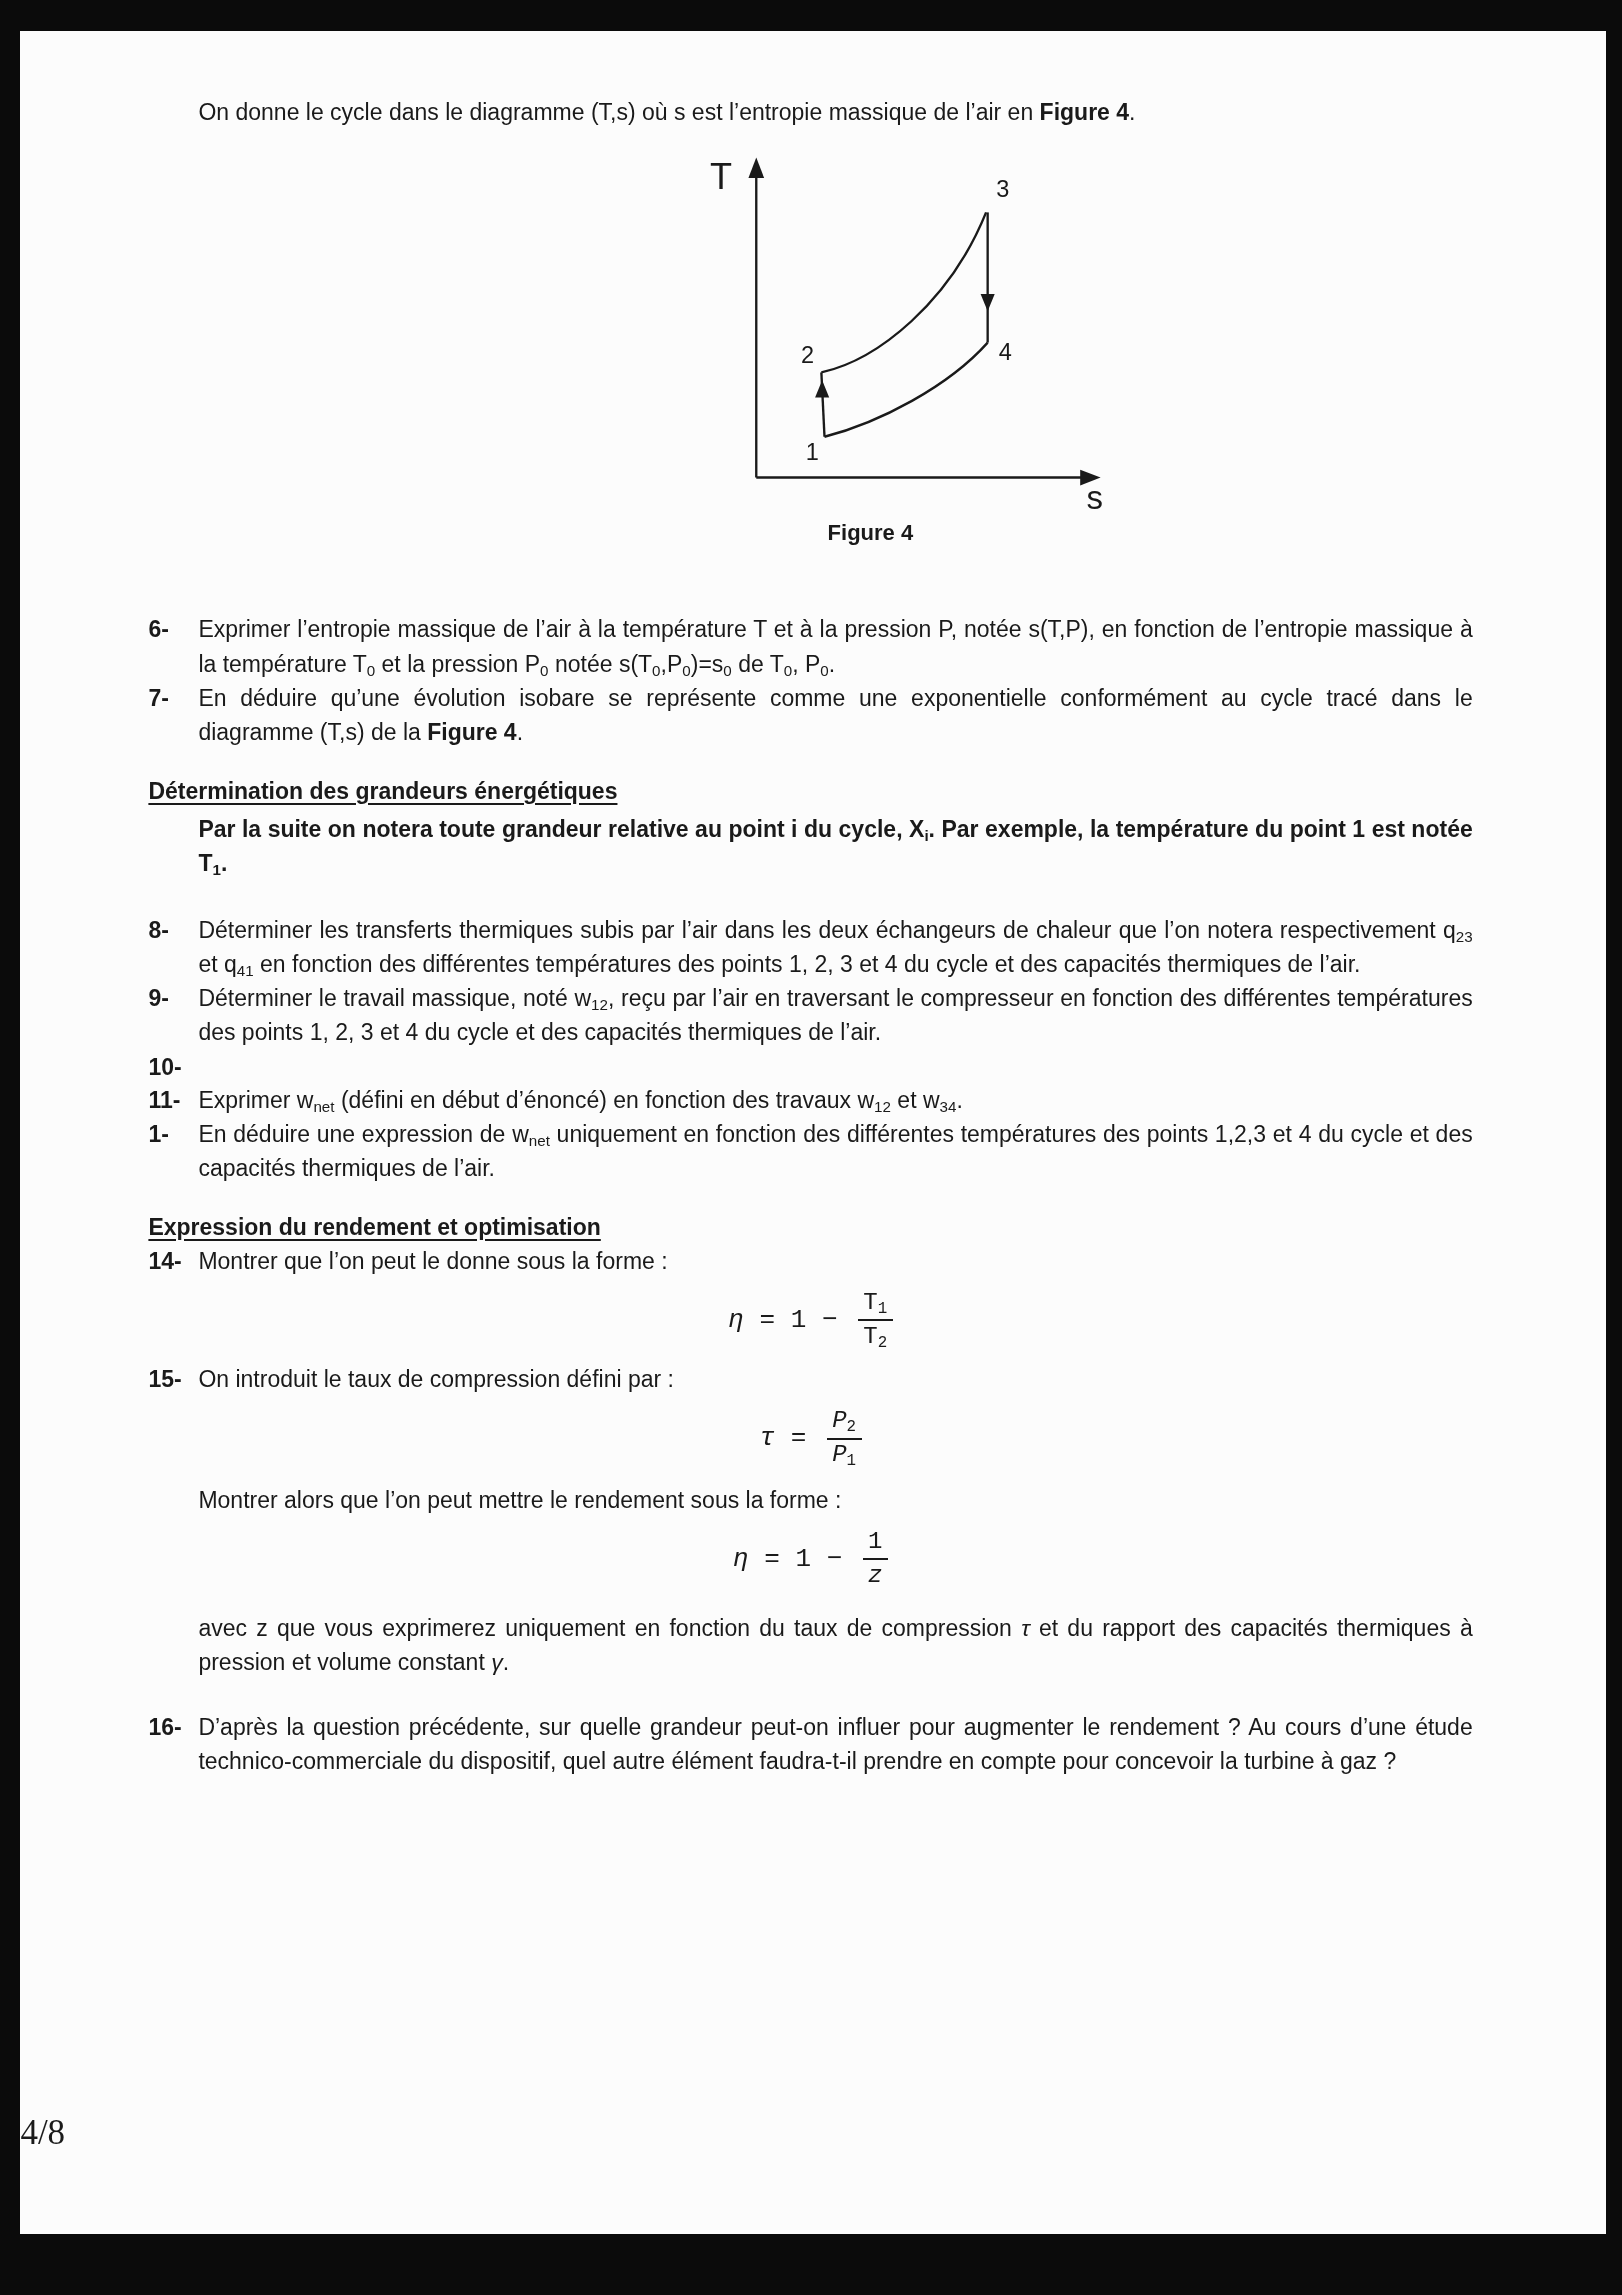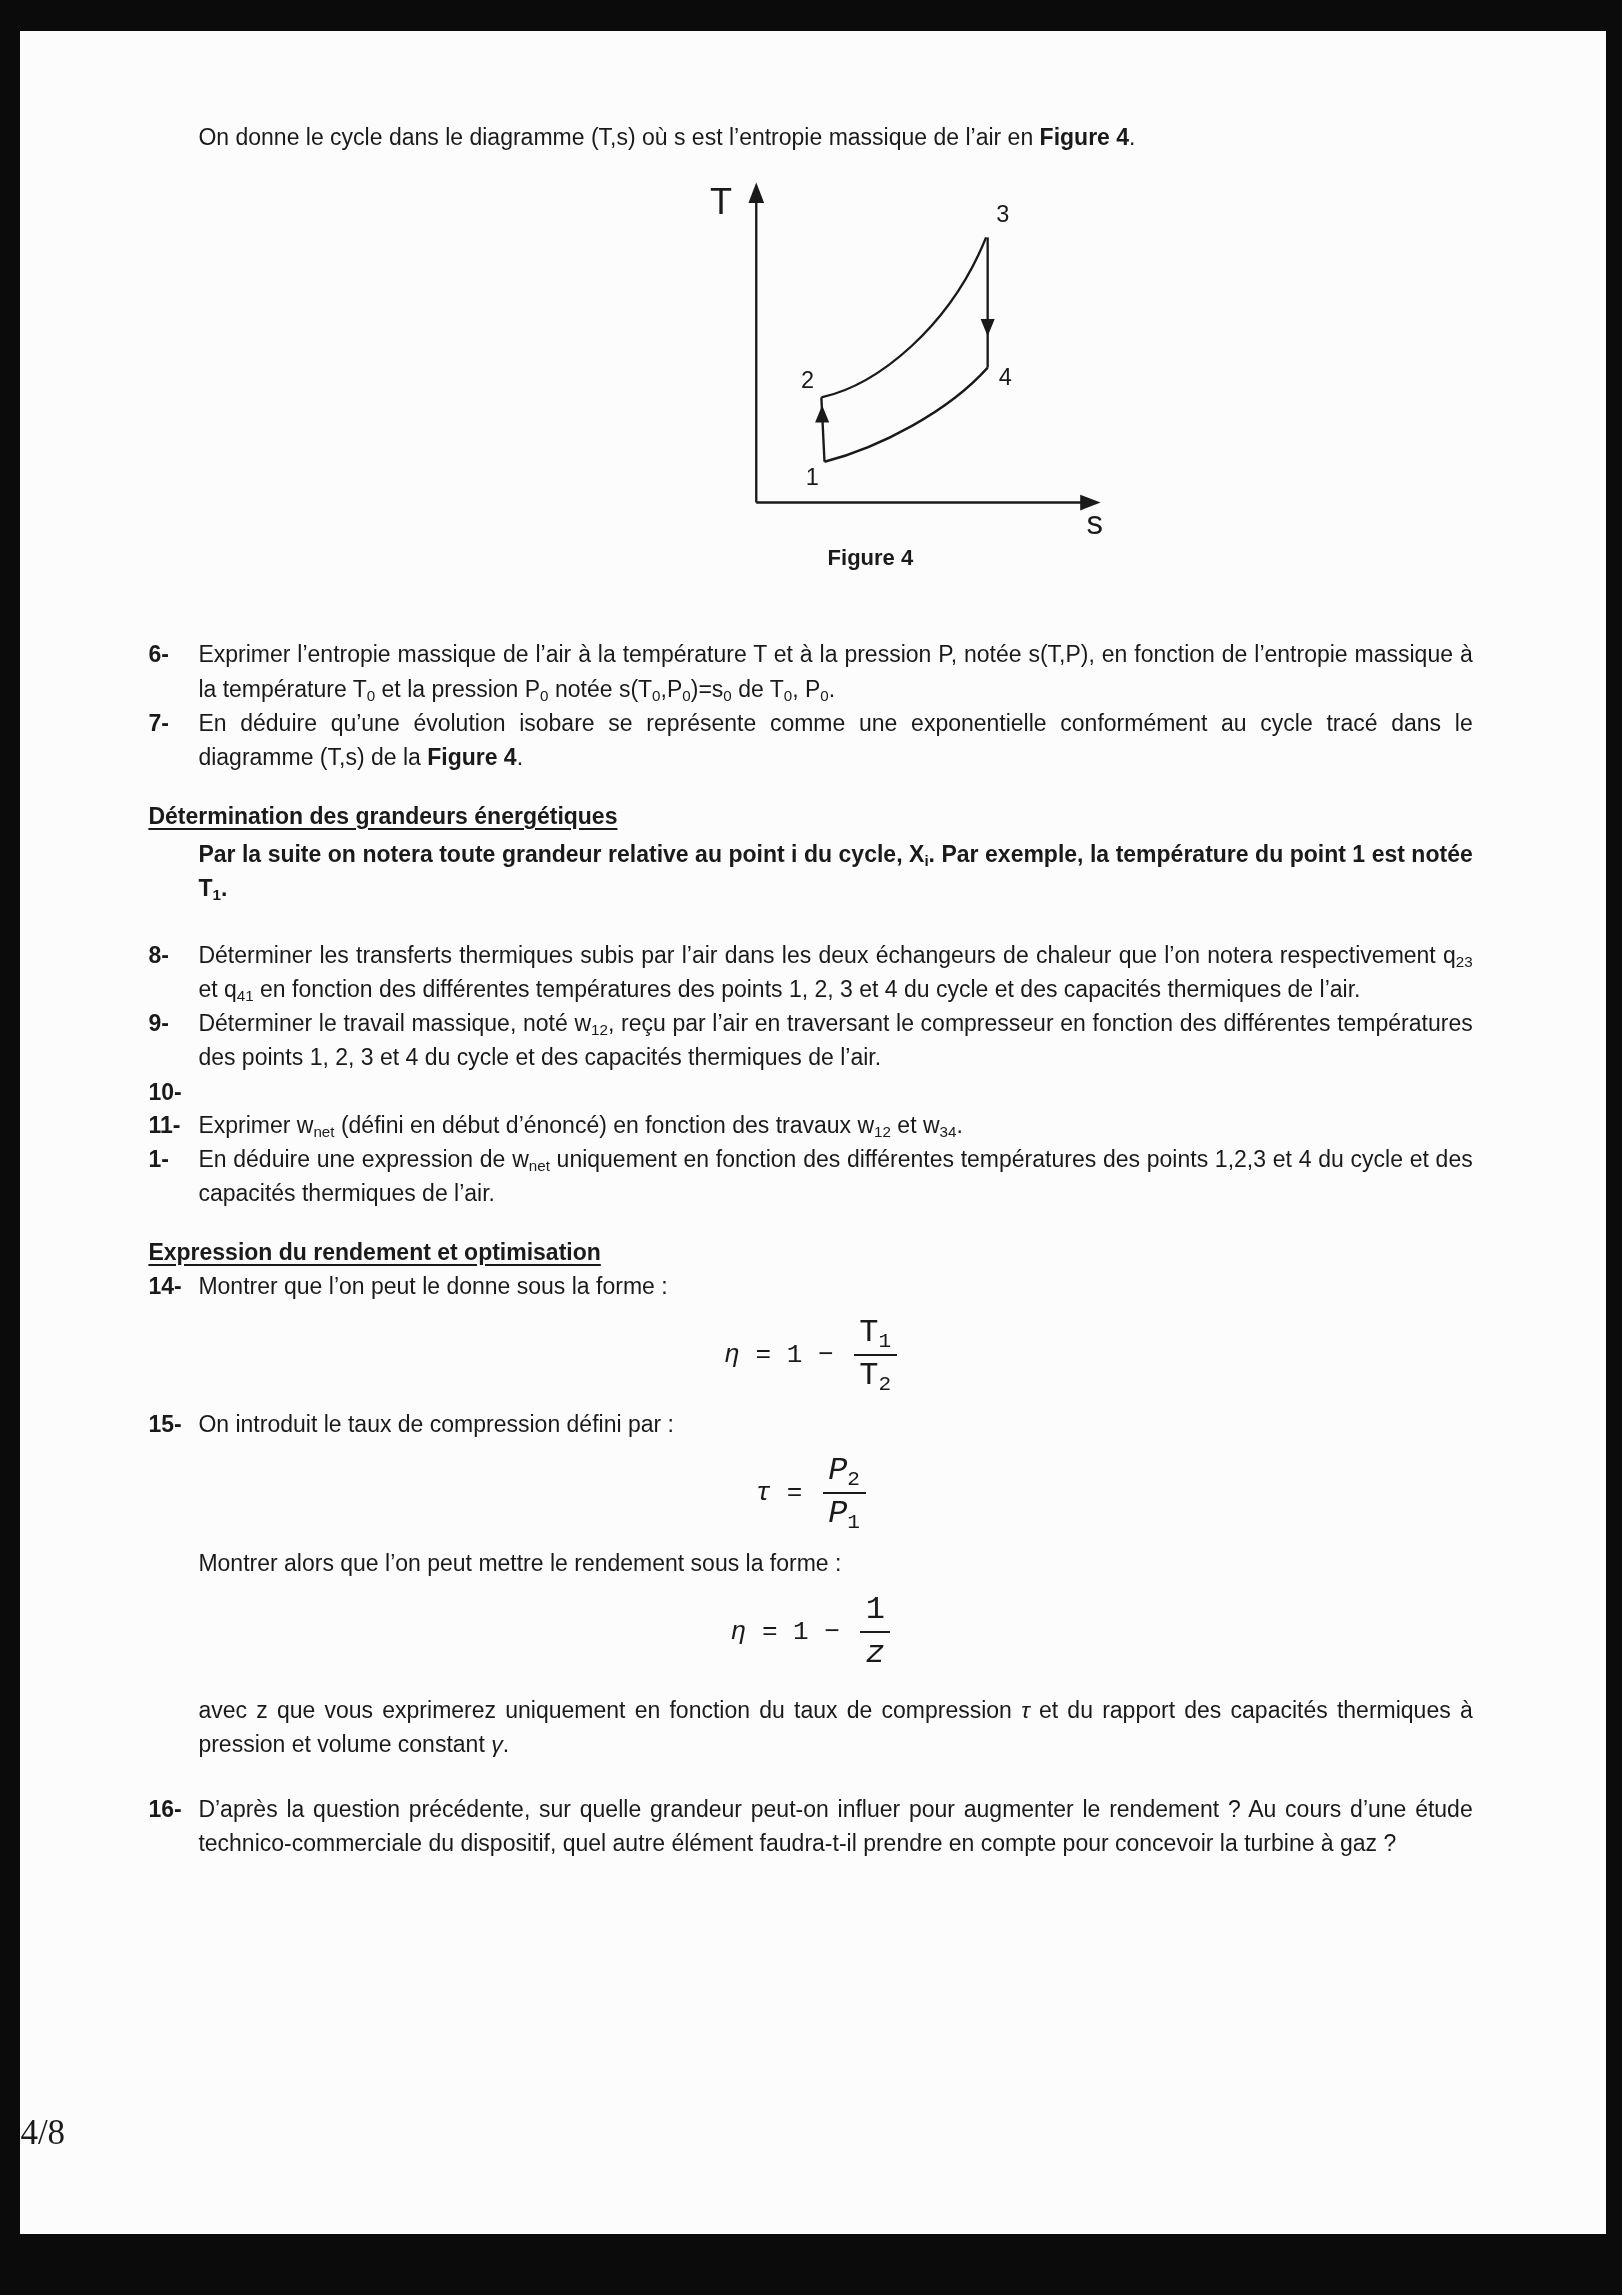--- a/index.html
+++ b/index.html
@@ -16,21 +16,21 @@
   }
   .scan-bg{
     width:1623px;height:2295px;
     background:var(--scanbg);
     padding:31px 17.3px 61px 20.4px;
   }
   .page{
     position:relative;
     width:100%;height:100%;
     background:var(--paper);
-    padding:89px 133px 0 128px;
+    padding:64px 133px 0 128px;
     font-size:23px;
     line-height:1.48;
   }
   .indent{margin-left:50px;}
   .rb{font-weight:700;}
   .ri{font-style:italic;}
   sub{font-size:0.66em;line-height:0;vertical-align:-0.28em;}
 
   
   .fig{margin:19px 0 0 471px;width:502px;}
@@ -77,21 +77,21 @@
     margin:11px 0 6.3px 0;
     text-align:center;
     font-family:Liberation Mono, monospace;
     font-size:26px;
     line-height:1.2;
   }
   .frac{
     display:inline-block;
     vertical-align:middle;
     text-align:left;
-    font-size:32px;
+    font-size:24px;
     margin-left:4.7px;
   }
   .frac .num{display:block;border-bottom:2px solid var(--ink);padding:0 5.5px 1.6px 5.5px;}
   .frac .den{display:block;padding:1.6px 5.5px 0 5.5px;}
 
   .page-footer{
     position:absolute;
     left:0;right:0;
     bottom:75px;
     text-align:left;

